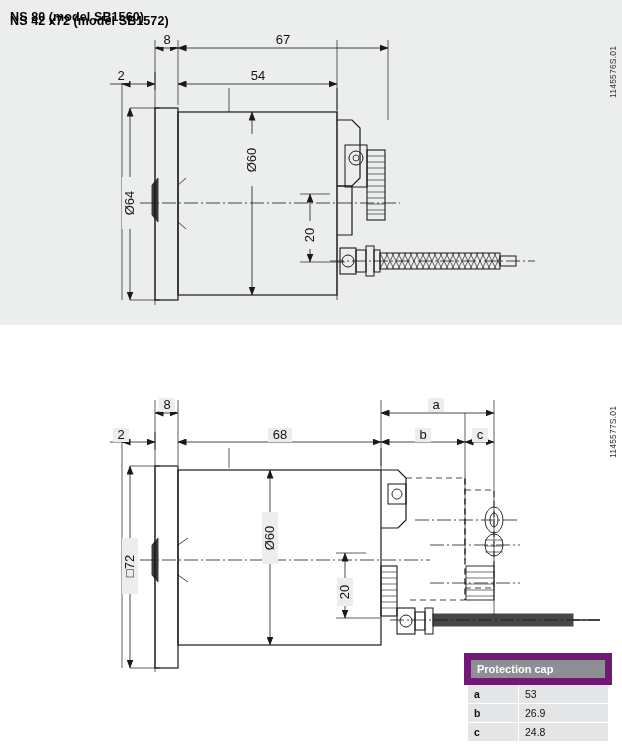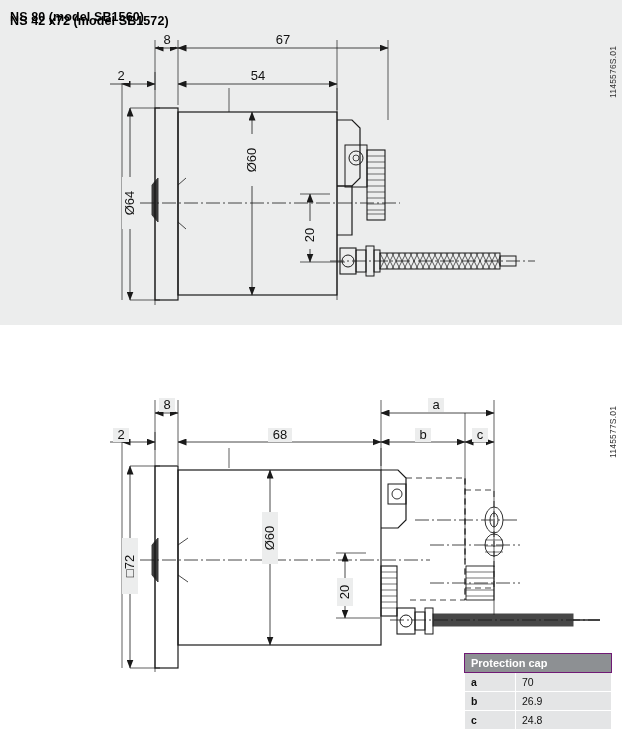--- a/index.html
+++ b/index.html
@@ -62,21 +62,21 @@
     border-collapse: collapse;
     font-size: 10.5px;
   }
   #cap-table th {
     background: #8d9093;
     color: #ffffff;
     text-align: left;
     font-weight: bold;
     font-size: 11px;
     padding: 3px 6px;
-    border: 1px solid #701a75;
+    border: 7px solid #701a75;
   }
   #cap-table td {
     background: #e4e5e6;
     padding: 3px 6px;
     border: 1px solid #ffffff;
     color: #111;
   }
   #cap-table td.k {
     width: 38px;
     font-weight: bold;
@@ -361,21 +361,21 @@
 
 <table id="cap-table">
   <thead>
     <tr>
       <th colspan="2">Protection cap</th>
     </tr>
   </thead>
   <tbody>
     <tr>
       <td class="k">a</td>
-      <td>70</td>
+      <td>53</td>
     </tr>
     <tr>
       <td class="k">b</td>
       <td>26.9</td>
     </tr>
     <tr>
       <td class="k">c</td>
       <td>24.8</td>
     </tr>
   </tbody>

